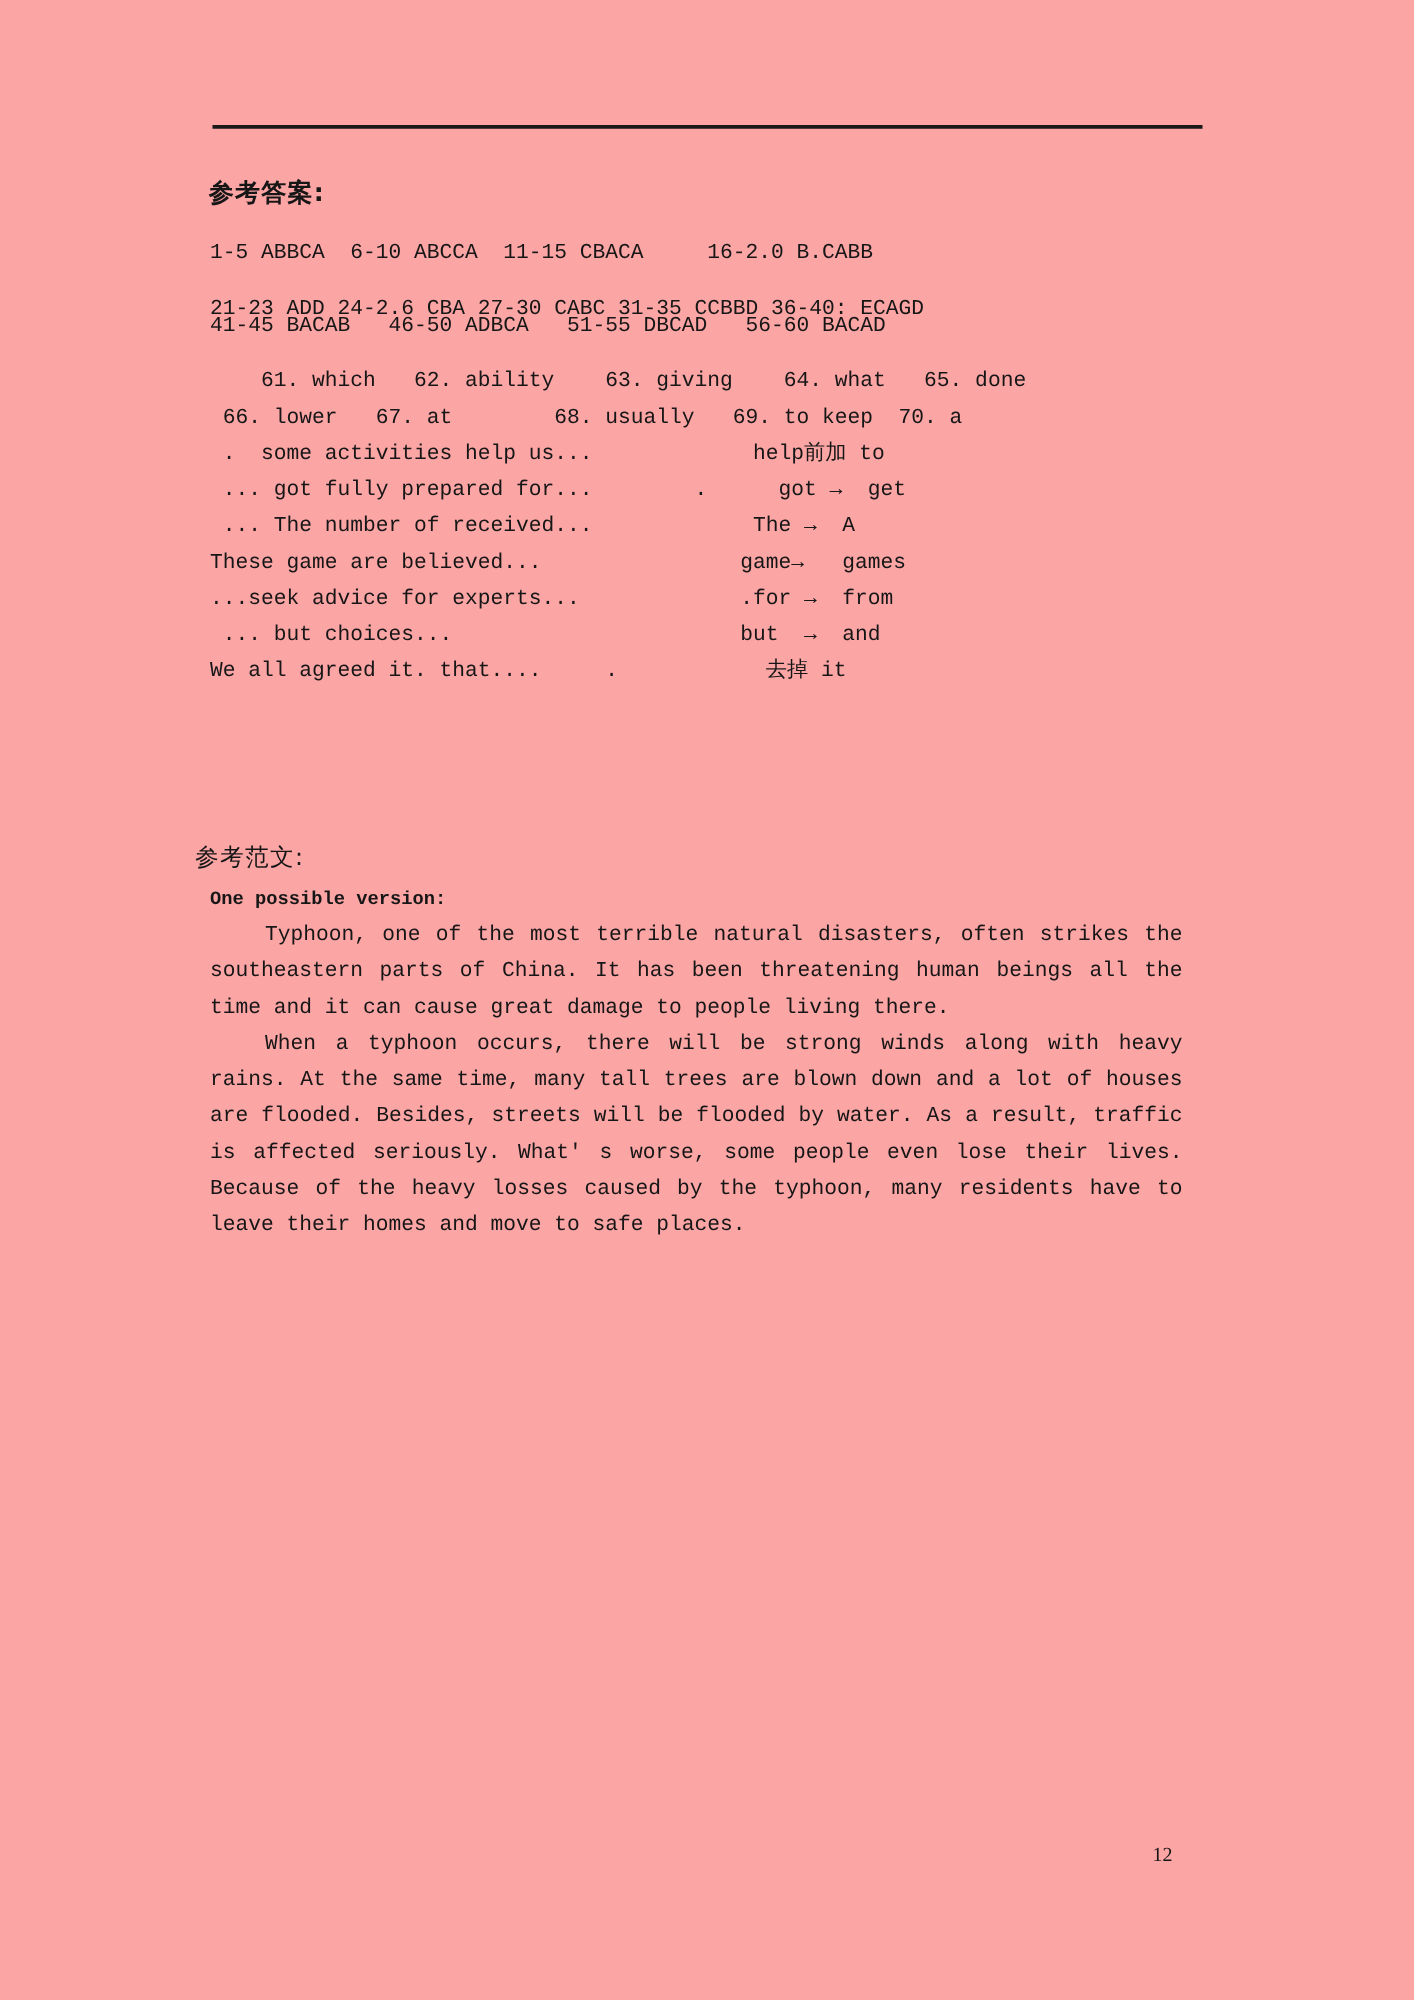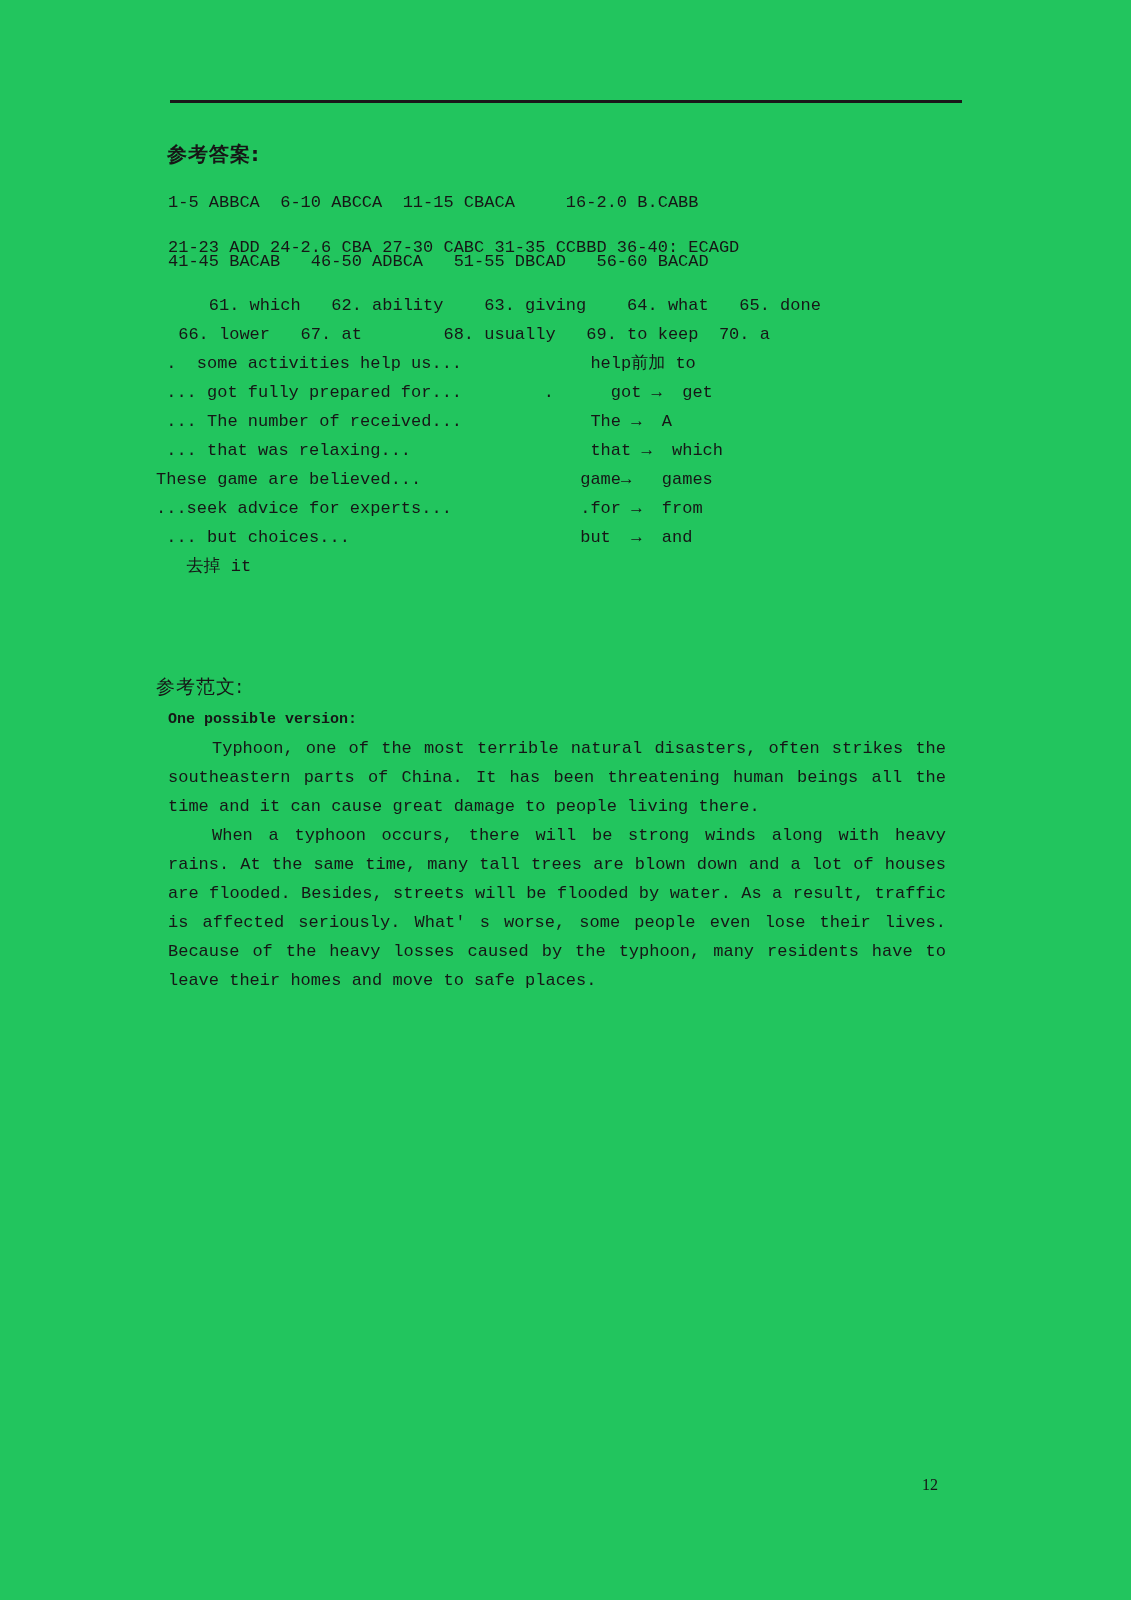--- a/index.html
+++ b/index.html
@@ -1,20 +1,20 @@
 <!DOCTYPE html>
 <html><head>
 <meta charset="utf-8">
 <style>
   html, body { margin: 0; padding: 0; background: #ffffff; }
   .page {
     position: relative;
     width: 1131px;
     height: 1600px;
-    background: #22c55e;
+    background: #fca5a5;
     font-family: "Liberation Mono", monospace;
     color: #161616;
     overflow: hidden;
   }
   .top-rule {
     position: absolute;
     left: 170px;
     top: 100px;
     width: 792px;
     height: 3px;
@@ -37,21 +37,21 @@
     font-size: 17px;
     line-height: 29px;
   }
   .l-choice1 { top: 188px; }
   .l-choice2 { top: 233px; }
   .l-choice3 { top: 247px; }
   .l-blank1  { top: 291px; }
   .l-blank2  { top: 320px; }
   .corrections {
     position: absolute;
-    left: 156px;
+    left: 168px;
     top: 349px;
     font-size: 17px;
     line-height: 29px;
   }
   .correction-row { display: flex; height: 29px; }
   .correction-row .c-left  { flex: 0 0 414px; white-space: pre; }
   .correction-row .c-right { white-space: pre; }
   .essay-heading {
     position: absolute;
     left: 156px;
@@ -112,36 +112,33 @@
     </div>
     <div class="correction-row">
       <span class="c-left"> ... got fully prepared for...        .</span>
       <span class="c-right">    got →  get</span>
     </div>
     <div class="correction-row">
       <span class="c-left"> ... The number of received...</span>
       <span class="c-right">  The →  A</span>
     </div>
     <div class="correction-row">
-      <span class="c-left"> ... that was relaxing...</span>
-      <span class="c-right">  that →  which</span>
-    </div>
-    <div class="correction-row">
       <span class="c-left">These game are believed...</span>
       <span class="c-right"> game→   games</span>
     </div>
     <div class="correction-row">
       <span class="c-left">...seek advice for experts...</span>
       <span class="c-right"> .for →  from</span>
     </div>
     <div class="correction-row">
       <span class="c-left"> ... but choices...</span>
       <span class="c-right"> but  →  and</span>
     </div>
     <div class="correction-row">
+      <span class="c-left">We all agreed it. that....     .</span>
       <span class="c-right">   去掉 it</span>
     </div>
   </div>
 
   <div class="essay-heading">参考范文:</div>
   <div class="version-label">One possible version:</div>
 
   <div class="essay-body">
     <p>Typhoon, one of the most terrible natural disasters, often strikes the southeastern parts of China. It has been threatening human beings all the time and it can cause great damage to people living there.</p>
     <p>When a typhoon occurs, there will be strong winds along with heavy rains. At the same time, many tall trees are blown down and a lot of houses are flooded. Besides, streets will be flooded by water. As a result, traffic is affected seriously. What' s worse, some people even lose their lives. Because of the heavy losses caused by the typhoon, many residents have to leave their homes and move to safe places.</p>

